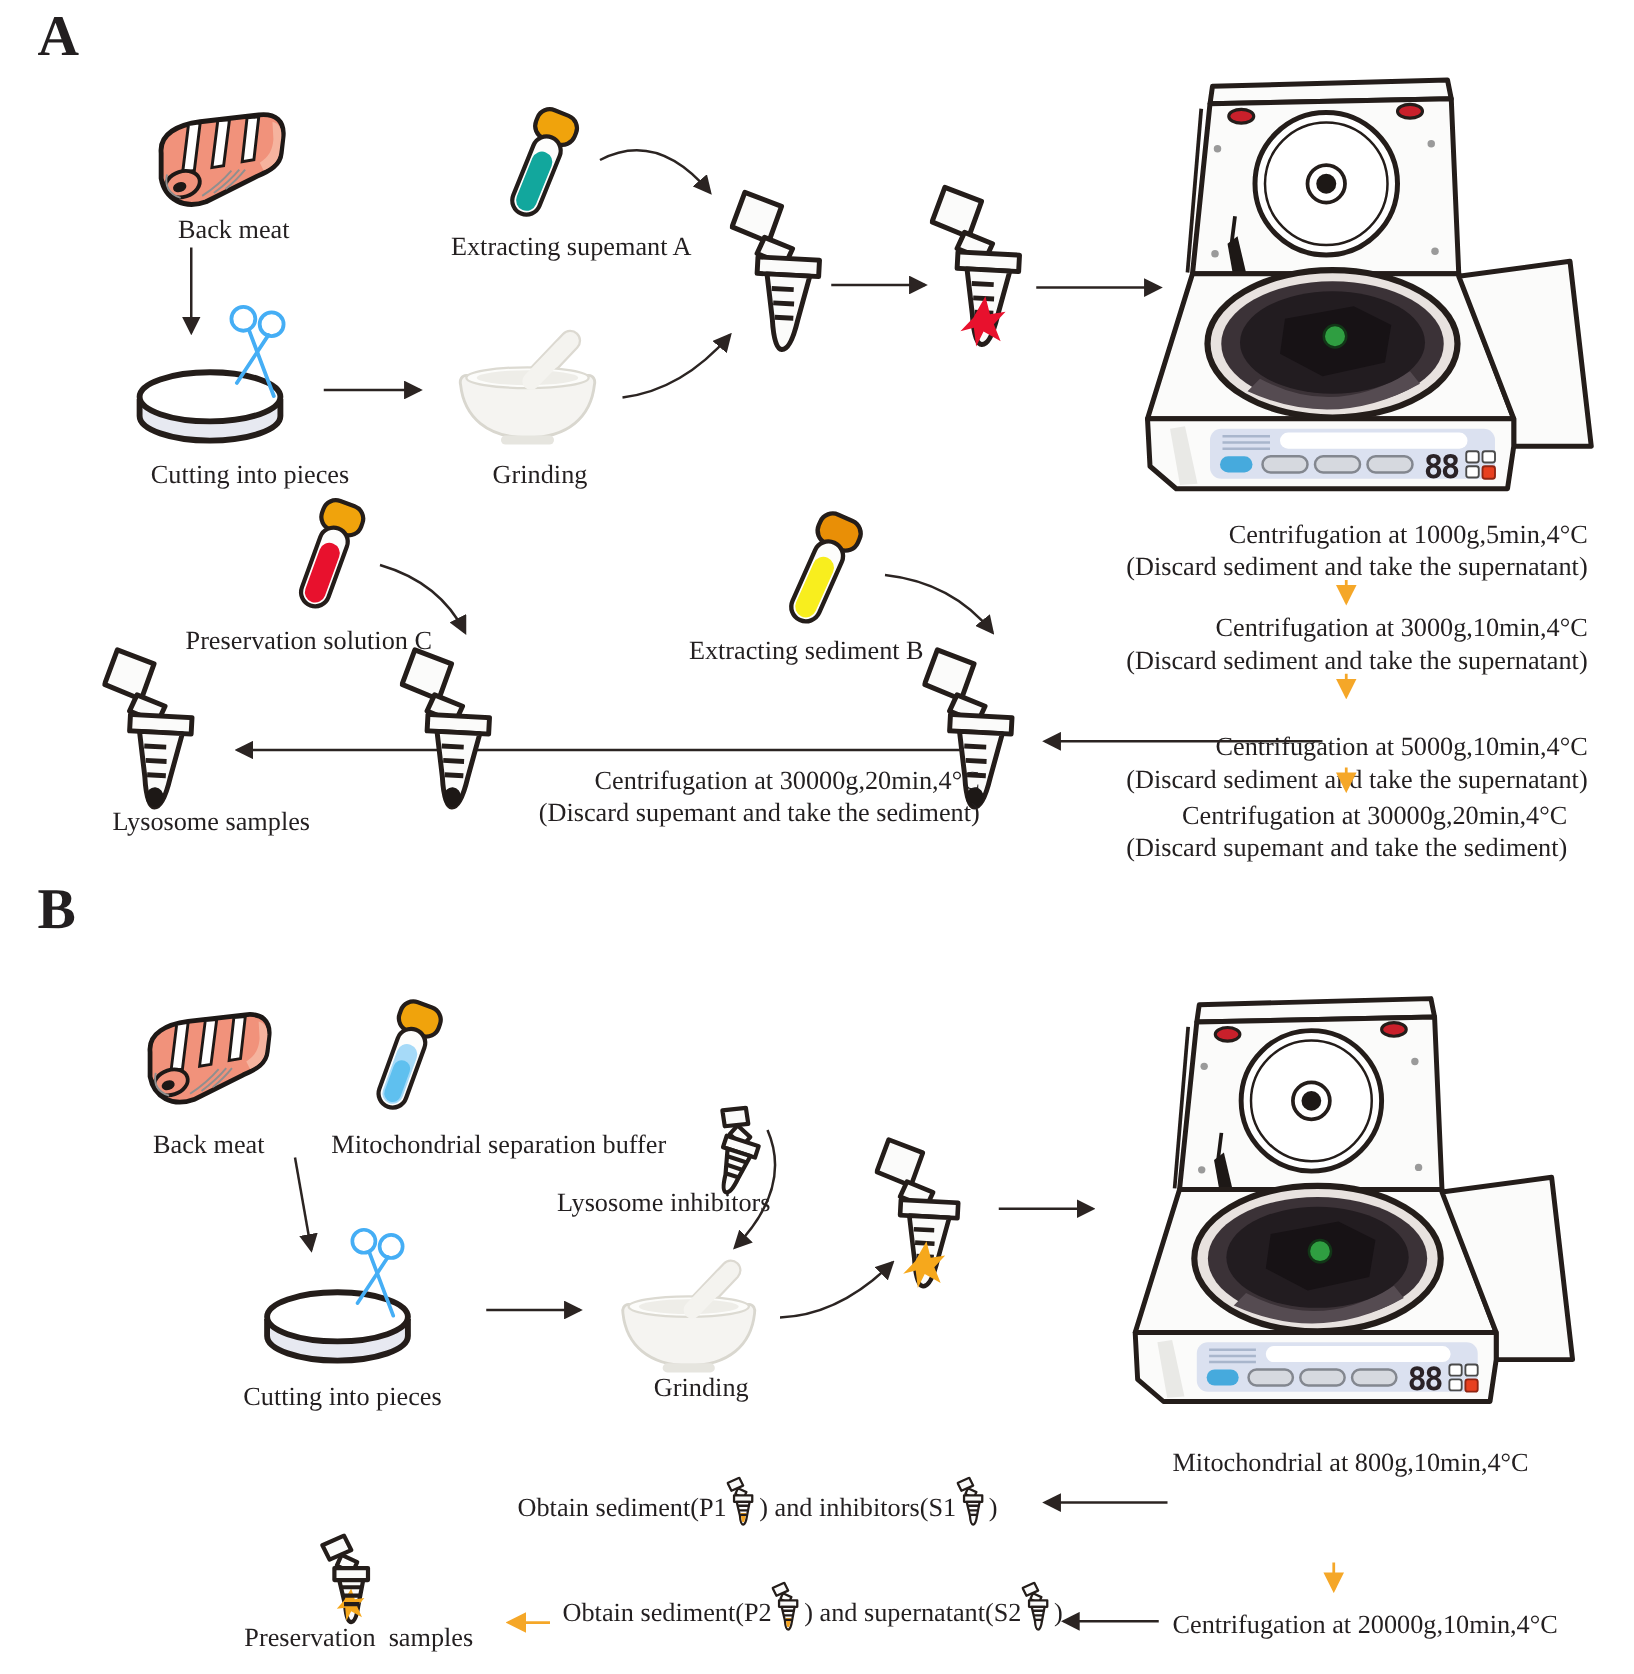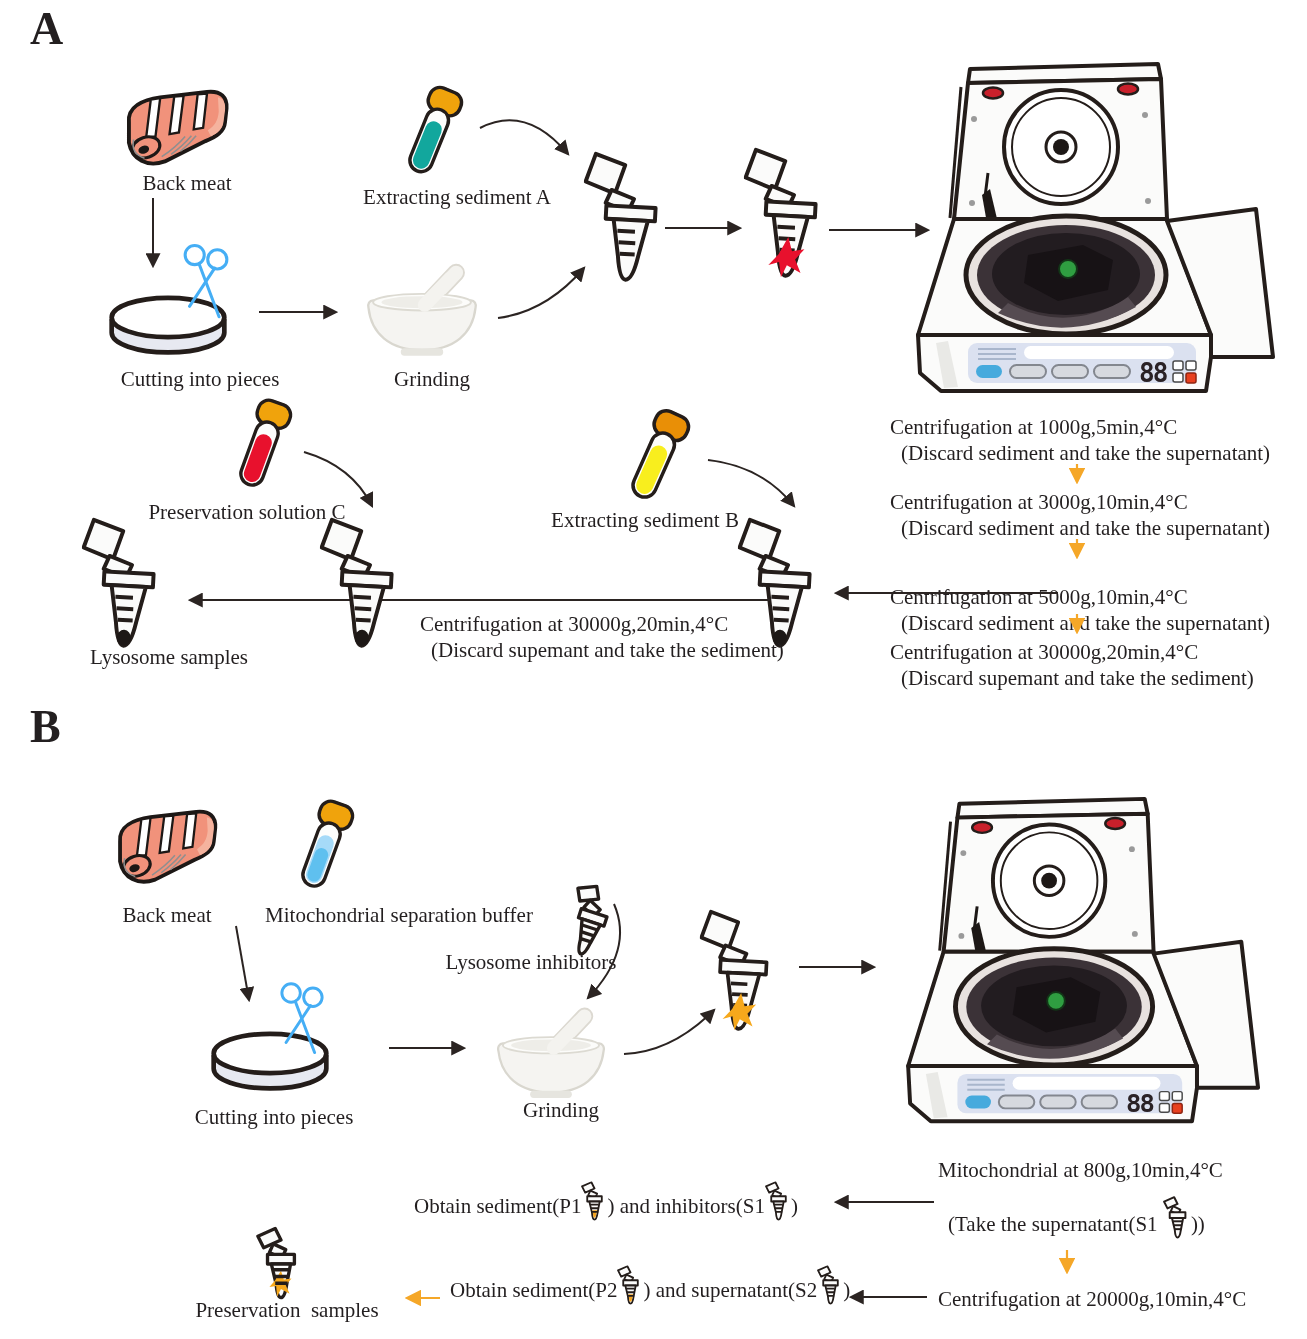--- a/index.html
+++ b/index.html
@@ -1,21 +1,21 @@
 <!DOCTYPE html>
 <html><head>
 <meta charset="utf-8">
 <style>
   html,body{margin:0;padding:0;background:#fff;}
   #canvas{position:relative;width:1307px;height:1339px;background:#ffffff;overflow:hidden;
           font-family:"Liberation Serif", serif;color:#231f20;}
   .lbl{position:absolute;font-size:21px;line-height:26px;white-space:nowrap;color:#231f20;}
   .ctr{transform:translateX(-50%);}
   .panel-letter{position:absolute;font-size:46px;font-weight:bold;line-height:1;}
-  .step{position:absolute;font-size:21px;line-height:26px;white-space:nowrap;}
+  .step{position:absolute;font-size:21px;line-height:26px;white-space:nowrap;text-align:right;}
   .step .l2{padding-left:11px;}
   .row{position:absolute;font-size:21px;white-space:nowrap;}
   .row svg{vertical-align:-10px;}
   svg.icon{position:absolute;overflow:visible;}
   .pre{white-space:pre;}
 </style>
 </head>
 <body>
 
 <div id="canvas">
@@ -184,21 +184,21 @@
     </svg>
 
   <svg class="icon" style="left:362px;top:260px" width="120" height="100" viewBox="0 0 130 105">
       <use href="#sym-mortar"></use>
     </svg>
   <div class="lbl ctr" style="left:432px;top:366px">Grinding</div>
 
   <svg class="icon" style="left:405px;top:85px;transform:rotate(22deg)" width="56" height="92" viewBox="0 0 72 122">
       <use href="#sym-vial" style="--liquid:#12a79d"></use>
     </svg>
-  <div class="lbl ctr" style="left:457px;top:184px">Extracting sediment A</div>
+  <div class="lbl ctr" style="left:457px;top:184px">Extracting supemant A</div>
 
   <svg class="icon" style="left:476px;top:108px" width="100" height="56">
       <path d="M4,20 Q50,-4 92,46" fill="none" stroke="#2b2422" stroke-width="2" marker-end="url(#ah-b)"></path>
     </svg>
   <svg class="icon" style="left:494px;top:256px" width="96" height="66">
       <path d="M4,62 Q52,56 90,12" fill="none" stroke="#2b2422" stroke-width="2" marker-end="url(#ah-b)"></path>
     </svg>
 
   <svg class="icon" style="left:582px;top:152px;transform:rotate(3deg)" width="88" height="132" viewBox="0 0 100 150">
       <use href="#sym-eppendorf"></use>
@@ -344,23 +344,20 @@
   <svg class="icon" style="left:828px;top:1194px" width="112" height="16">
       <line x1="106" y1="8" x2="8" y2="8" stroke="#2b2422" stroke-width="2" marker-end="url(#ah-b)"></line>
     </svg>
 
   <div class="row" style="left:414px;top:1181px"><span class="pre">Obtain sediment(P1</span><svg width="26" height="42" viewBox="0 0 50 80">
         <use href="#sym-minitube" style="--liq:#f5a31d"></use>
       </svg><span class="pre">) and inhibitors(S1</span><svg width="26" height="42" viewBox="0 0 50 80">
         <use href="#sym-minitube"></use>
       </svg><span class="pre">)</span></div>
 
-  <div class="row" style="left:948px;top:1196px"><span class="pre">(Take the supernatant(S1 </span><svg width="28" height="45" viewBox="0 0 50 80">
-        <use href="#sym-minitube"></use>
-      </svg><span class="pre">))</span></div>
 
   <svg class="icon" style="left:1058px;top:1248px" width="18" height="32">
       <line x1="9" y1="2" x2="9" y2="24" stroke="#f5a728" stroke-width="2.2" marker-end="url(#ah-o)"></line>
     </svg>
 
   <div class="lbl" style="left:938px;top:1286px">Centrifugation at 20000g,10min,4°C</div>
 
   <svg class="icon" style="left:843px;top:1289px" width="92" height="16">
       <line x1="84" y1="8" x2="8" y2="8" stroke="#2b2422" stroke-width="2" marker-end="url(#ah-b)"></line>
     </svg>

